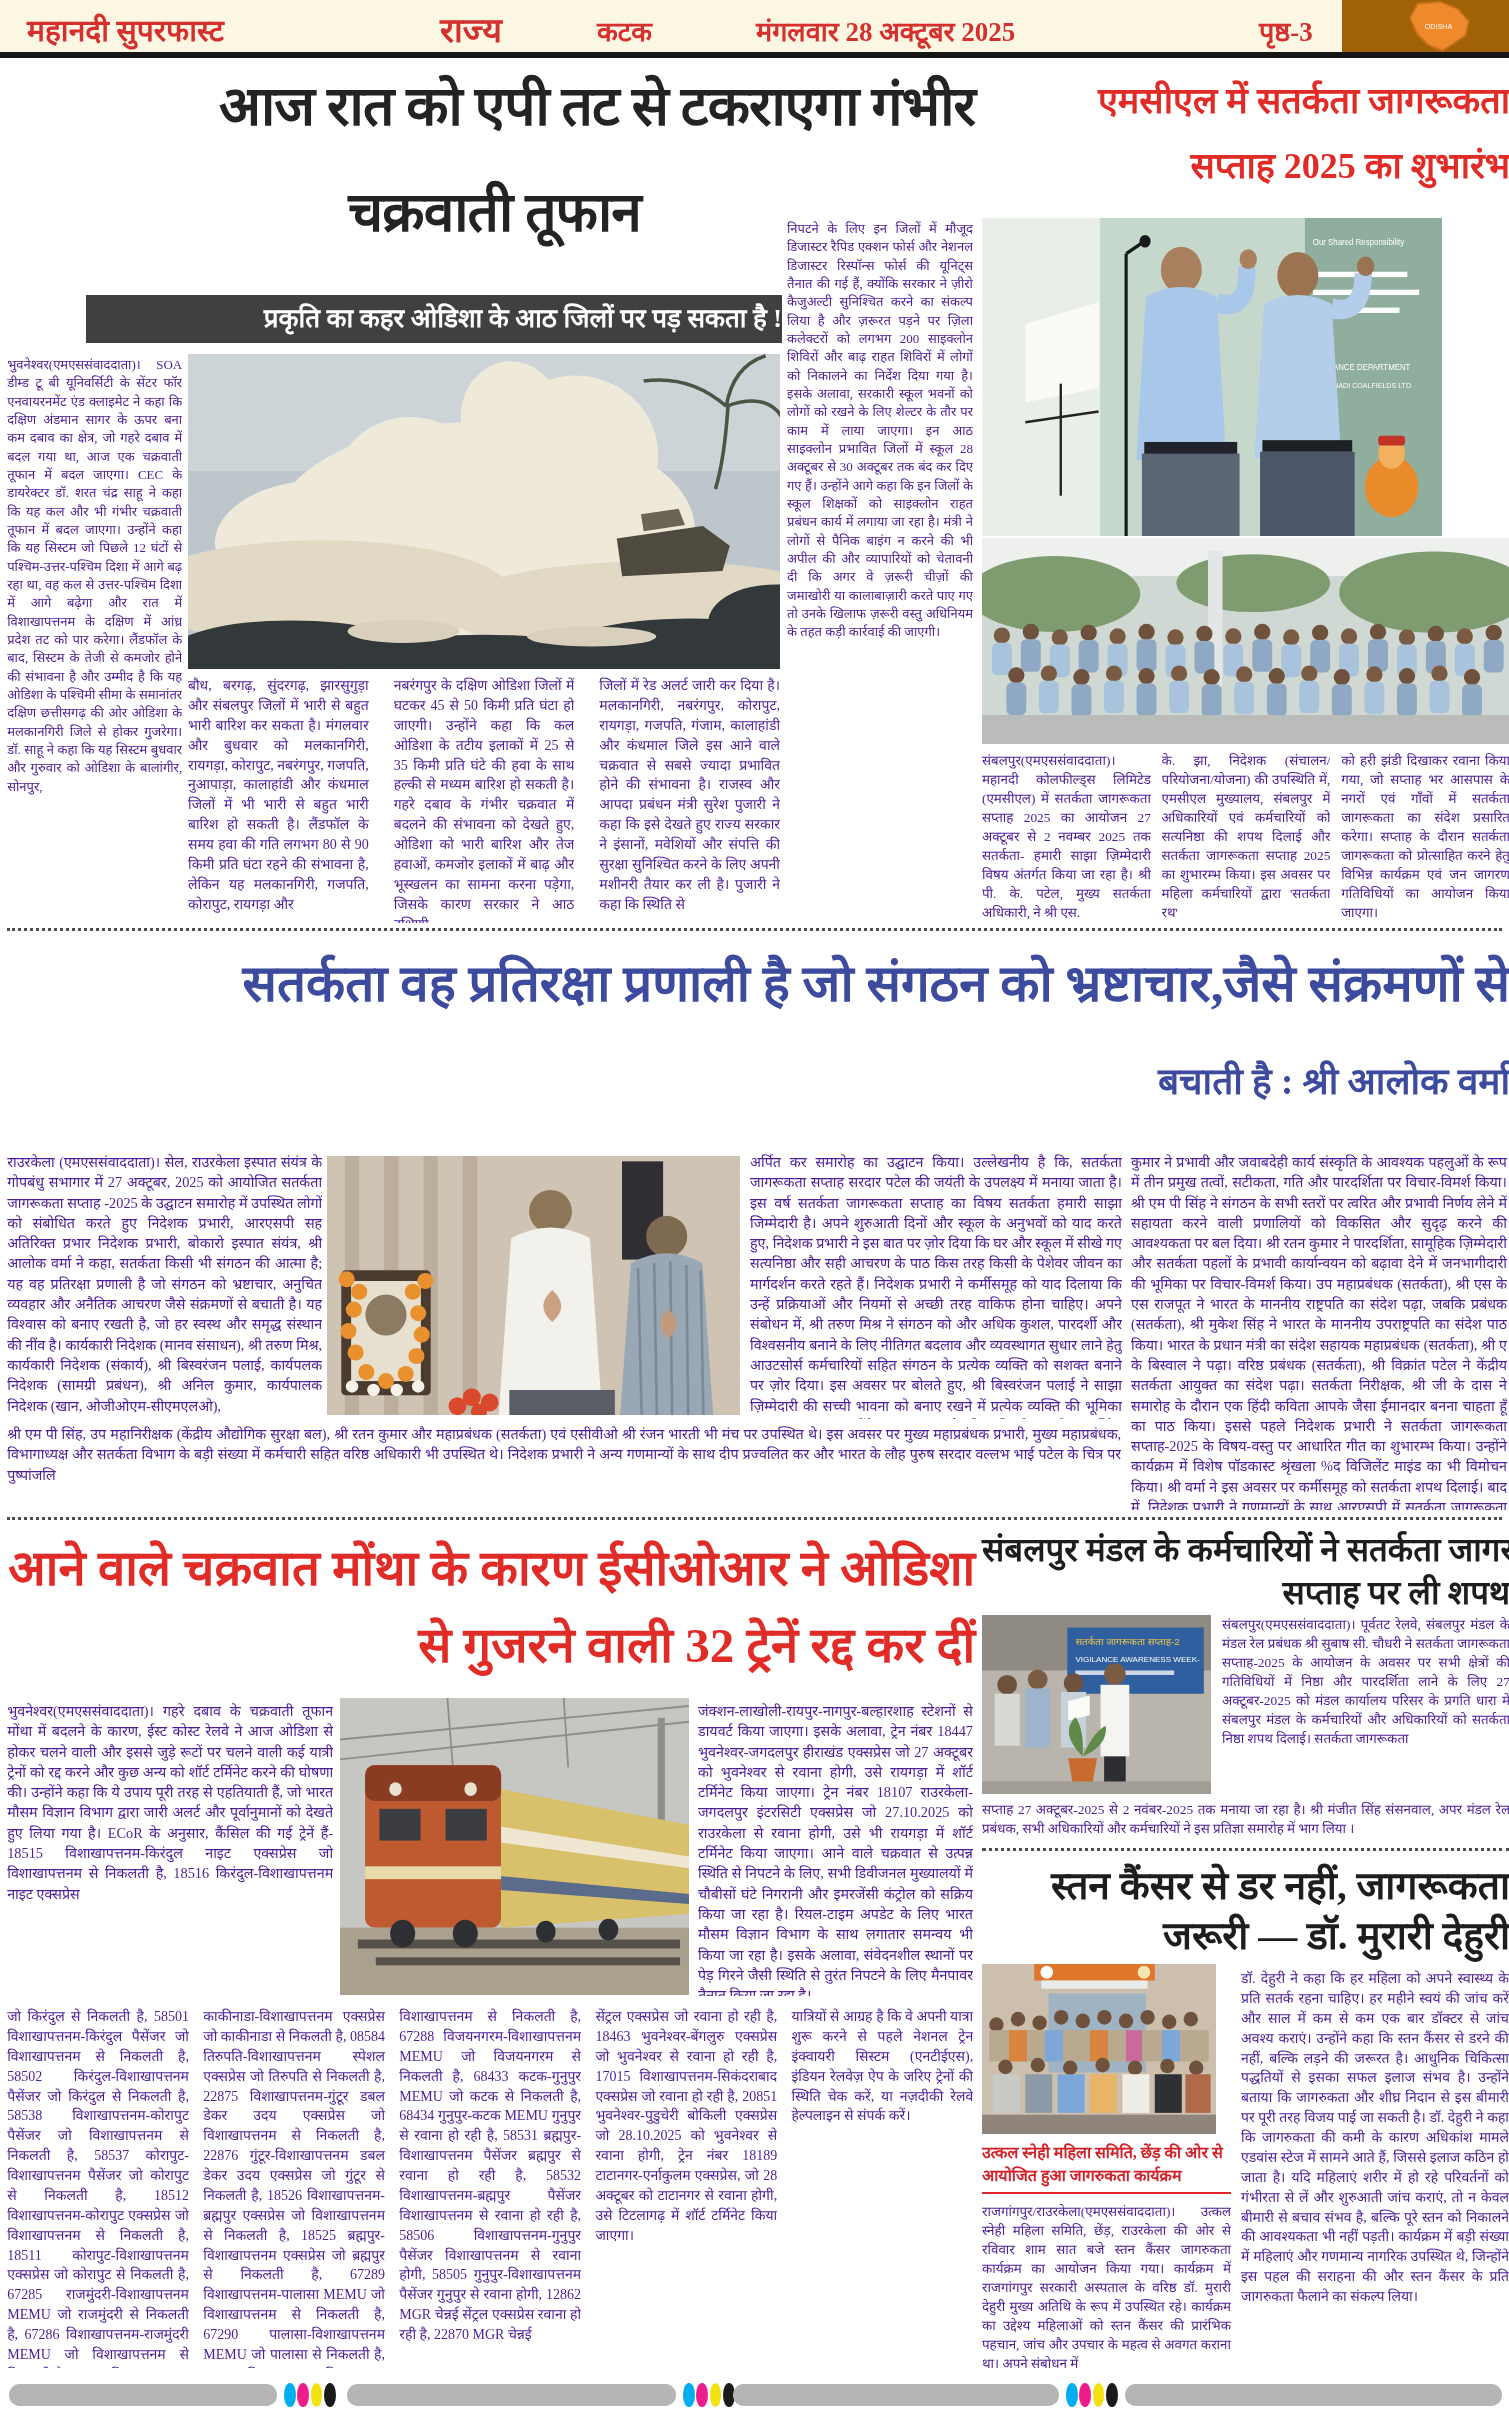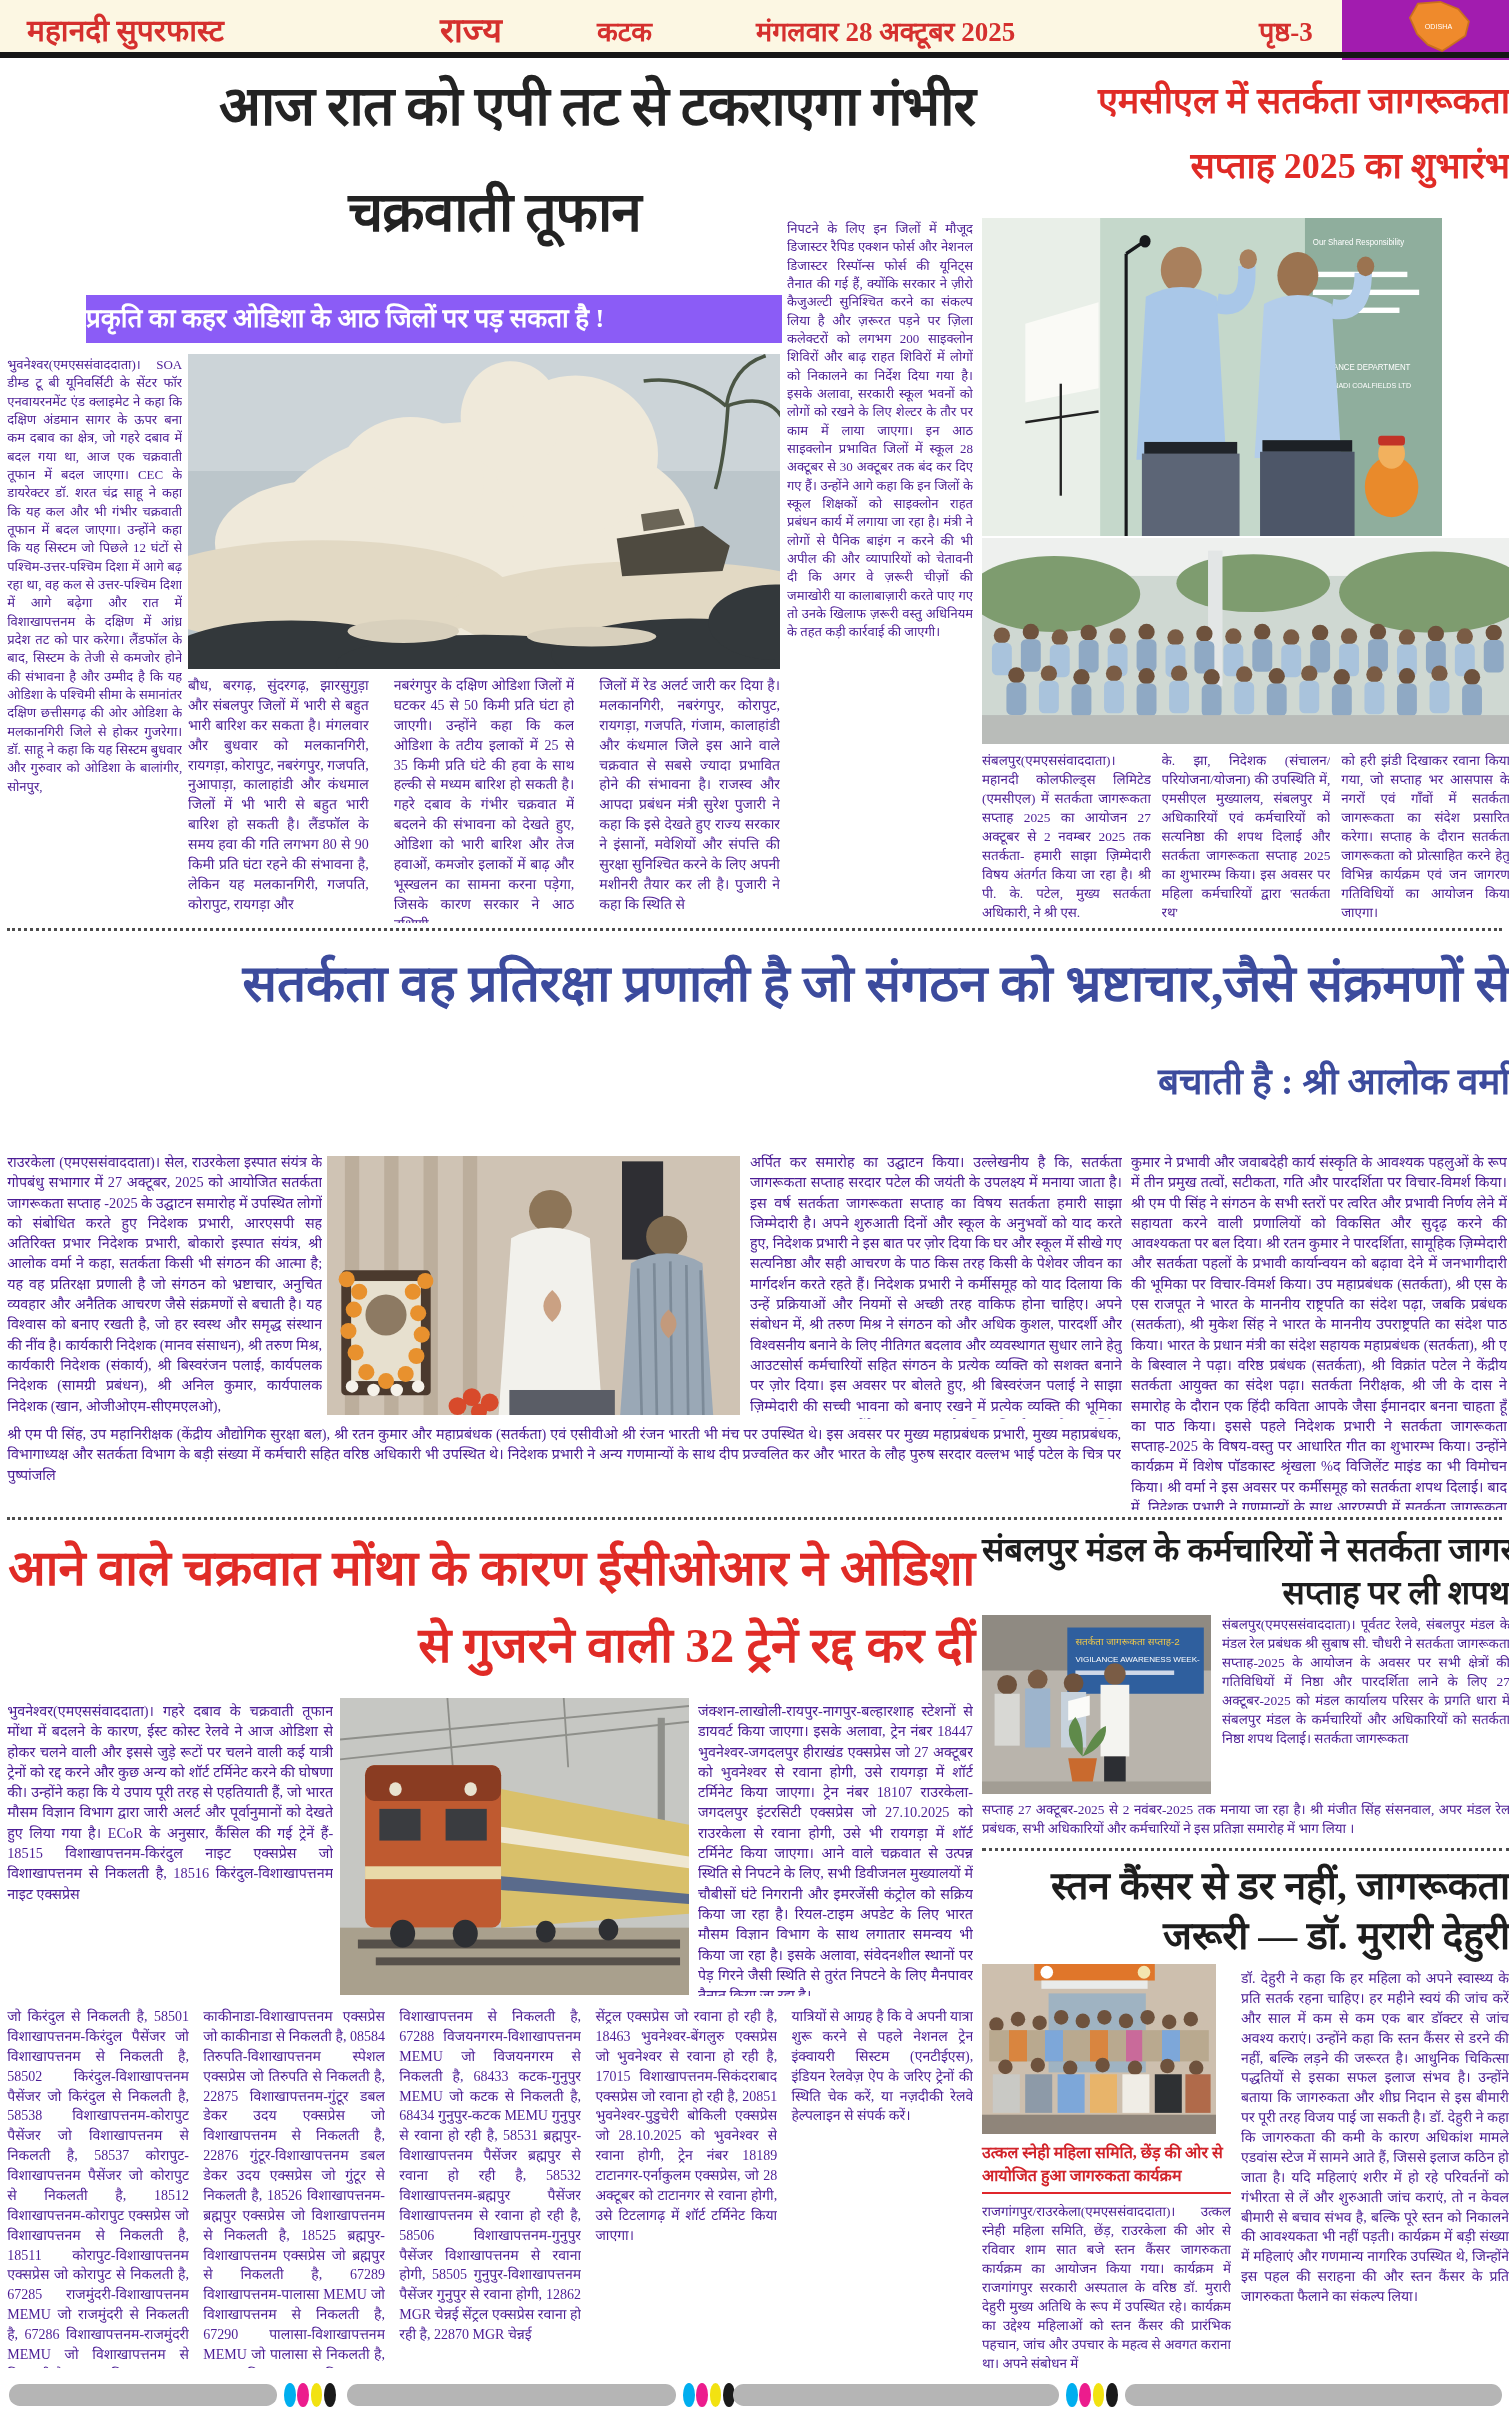--- a/index.html
+++ b/index.html
@@ -11,40 +11,40 @@
   .cols{display:flex;gap:25px}
   .cols>div{flex:1;overflow:hidden}
   .dotted{border-top:3.6px dotted #4d4d4d;height:0}
   .center{text-align:right}
   .photo{overflow:hidden;background:#ccc}
   .photo svg{display:block;width:100%;height:100%}
   .masthead{background:#fcf7e3;width:1510px;height:52px}
   .mast-red{color:#d5302e;font-weight:700;white-space:nowrap}
   .black-rule{background:#161616}
   .big-black-head{color:#232323;font-weight:700;white-space:nowrap;letter-spacing:-0.9px}
-  .red-bar{background:#8b5cf6;color:#ffffff;font-weight:700;text-align:left}
+  .red-bar{background:#404040;color:#ffffff;font-weight:700;text-align:right}
   .red-head{color:#e02b26;font-weight:700;white-space:nowrap}
   .blue-head{color:#3c4b9d;font-weight:700;white-space:nowrap}
   .sub-red{color:#d2232a;font-weight:700;border-bottom:2.7px solid #e0262b;padding-bottom:4.5px;line-height:1.45}
   .foot-bar{background:#b5b5b5;height:21.5px;border-radius:10.7px}
   .cmyk{display:flex;gap:1.8px;align-items:center}
   .cmyk i{display:block;width:11.6px;height:24px;border-radius:50%}
 </style>
 </head>
 <body>
 
 <div class="page">
 
   <div class="abs masthead" style="left:0;top:0">
     <span class="abs mast-red" style="left:30;left:27px;top:9px;font-size:30px">महानदी सुपरफास्ट</span>
     <span class="abs mast-red" style="left:440px;top:6.3px;font-size:34px">राज्य</span>
     <span class="abs mast-red" style="left:597px;top:11.6px;font-size:27px">कटक</span>
     <span class="abs mast-red" style="left:756px;top:11.6px;font-size:27px">मंगलवार 28 अक्टूबर 2025</span>
     <span class="abs mast-red" style="left:1259px;top:11.6px;font-size:27px">पृष्ठ-3</span>
-    <div class="abs" style="left:1342px;top:0;width:168px;height:60px;background:#a21caf">
+    <div class="abs" style="left:1342px;top:0;width:168px;height:52px;background:#a16207">
       <svg viewBox="0 0 188 58">
         <polygon points="85,4 110,2 130,10 142,24 138,40 120,52 112,57 96,50 84,38 76,20" fill="#ef8a2c" stroke="#c96f1e" stroke-width="2"></polygon>
         <text x="108" y="32" font-size="8" fill="#ffffff" text-anchor="middle" font-family="Liberation Sans, sans-serif">ODISHA</text>
       </svg>
     </div>
   </div>
   <div class="abs black-rule" style="left:0;top:52px;width:1510px;height:6.3px"></div>
 
   <div class="abs big-black-head center" style="left:7.2px;top:66px;width:968px;font-size:55px">आज रात को एपी तट से टकराएगा गंभीर</div>
   <div class="abs big-black-head center" style="left:15px;top:172px;width:626px;font-size:55px">चक्रवाती तूफान</div>

